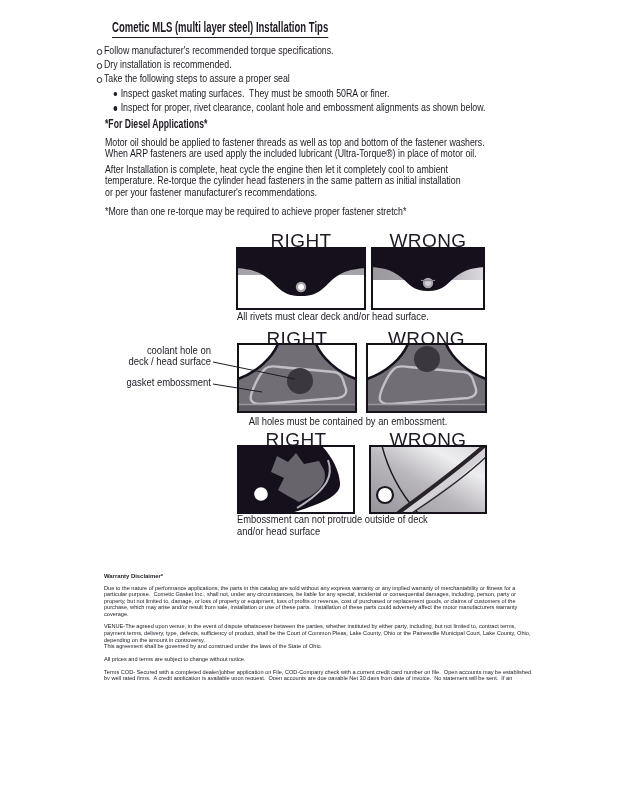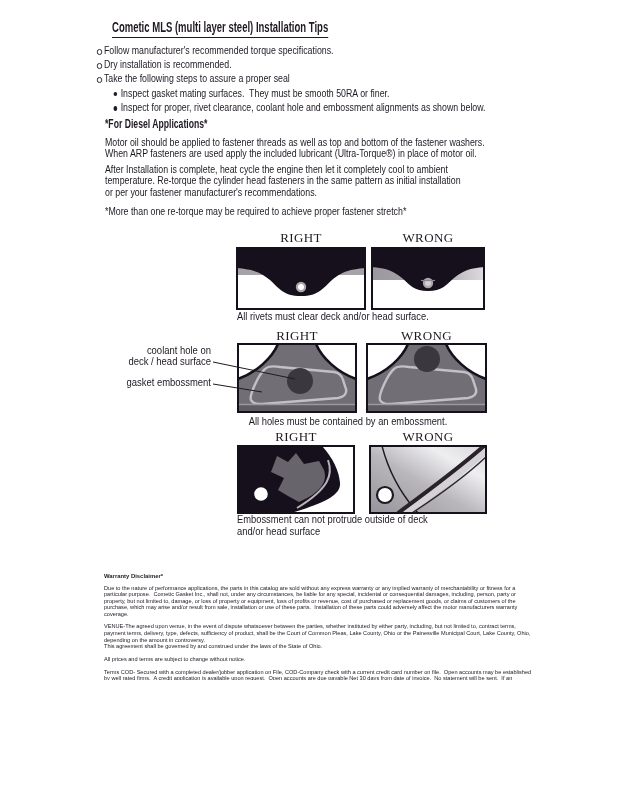--- a/index.html
+++ b/index.html
@@ -23,21 +23,21 @@
                background:#1f1923;border:none;border-radius:50%;}
 
   
   .h2{left:105px;top:116px;font-size:13.5px;font-weight:bold;white-space:nowrap;
       transform:scaleX(.64);transform-origin:0 0;}
   .para{left:105px;width:545px;font-size:10px;line-height:11.4px;white-space:pre-wrap;
         transform:scaleX(.88);transform-origin:0 0;}
   .p1{top:137px;} .p2{top:164px;} .note{top:206px;}
 
   
-  .dlabel{font-size:13px;text-align:center;letter-spacing:.4px;font-family:Liberation Serif, serif;}
+  .dlabel{font-size:19px;text-align:center;letter-spacing:.4px;}
   .cap{font-size:11px;line-height:11.8px;white-space:pre-wrap;
        transform:scaleX(.85);transform-origin:0 0;}
   .capc{font-size:11px;text-align:center;white-space:pre-wrap;
         transform:scaleX(.85);transform-origin:50% 0;}
   .ann{font-size:10.5px;line-height:11px;text-align:right;white-space:pre-wrap;
        transform:scaleX(.9);transform-origin:100% 0;}
 
   
   .legal{left:104px;top:573px;width:428px;font-size:5.6px;line-height:6.55px;}
   .legal h3{margin:0 0 5px 0;font-size:5.9px;}

